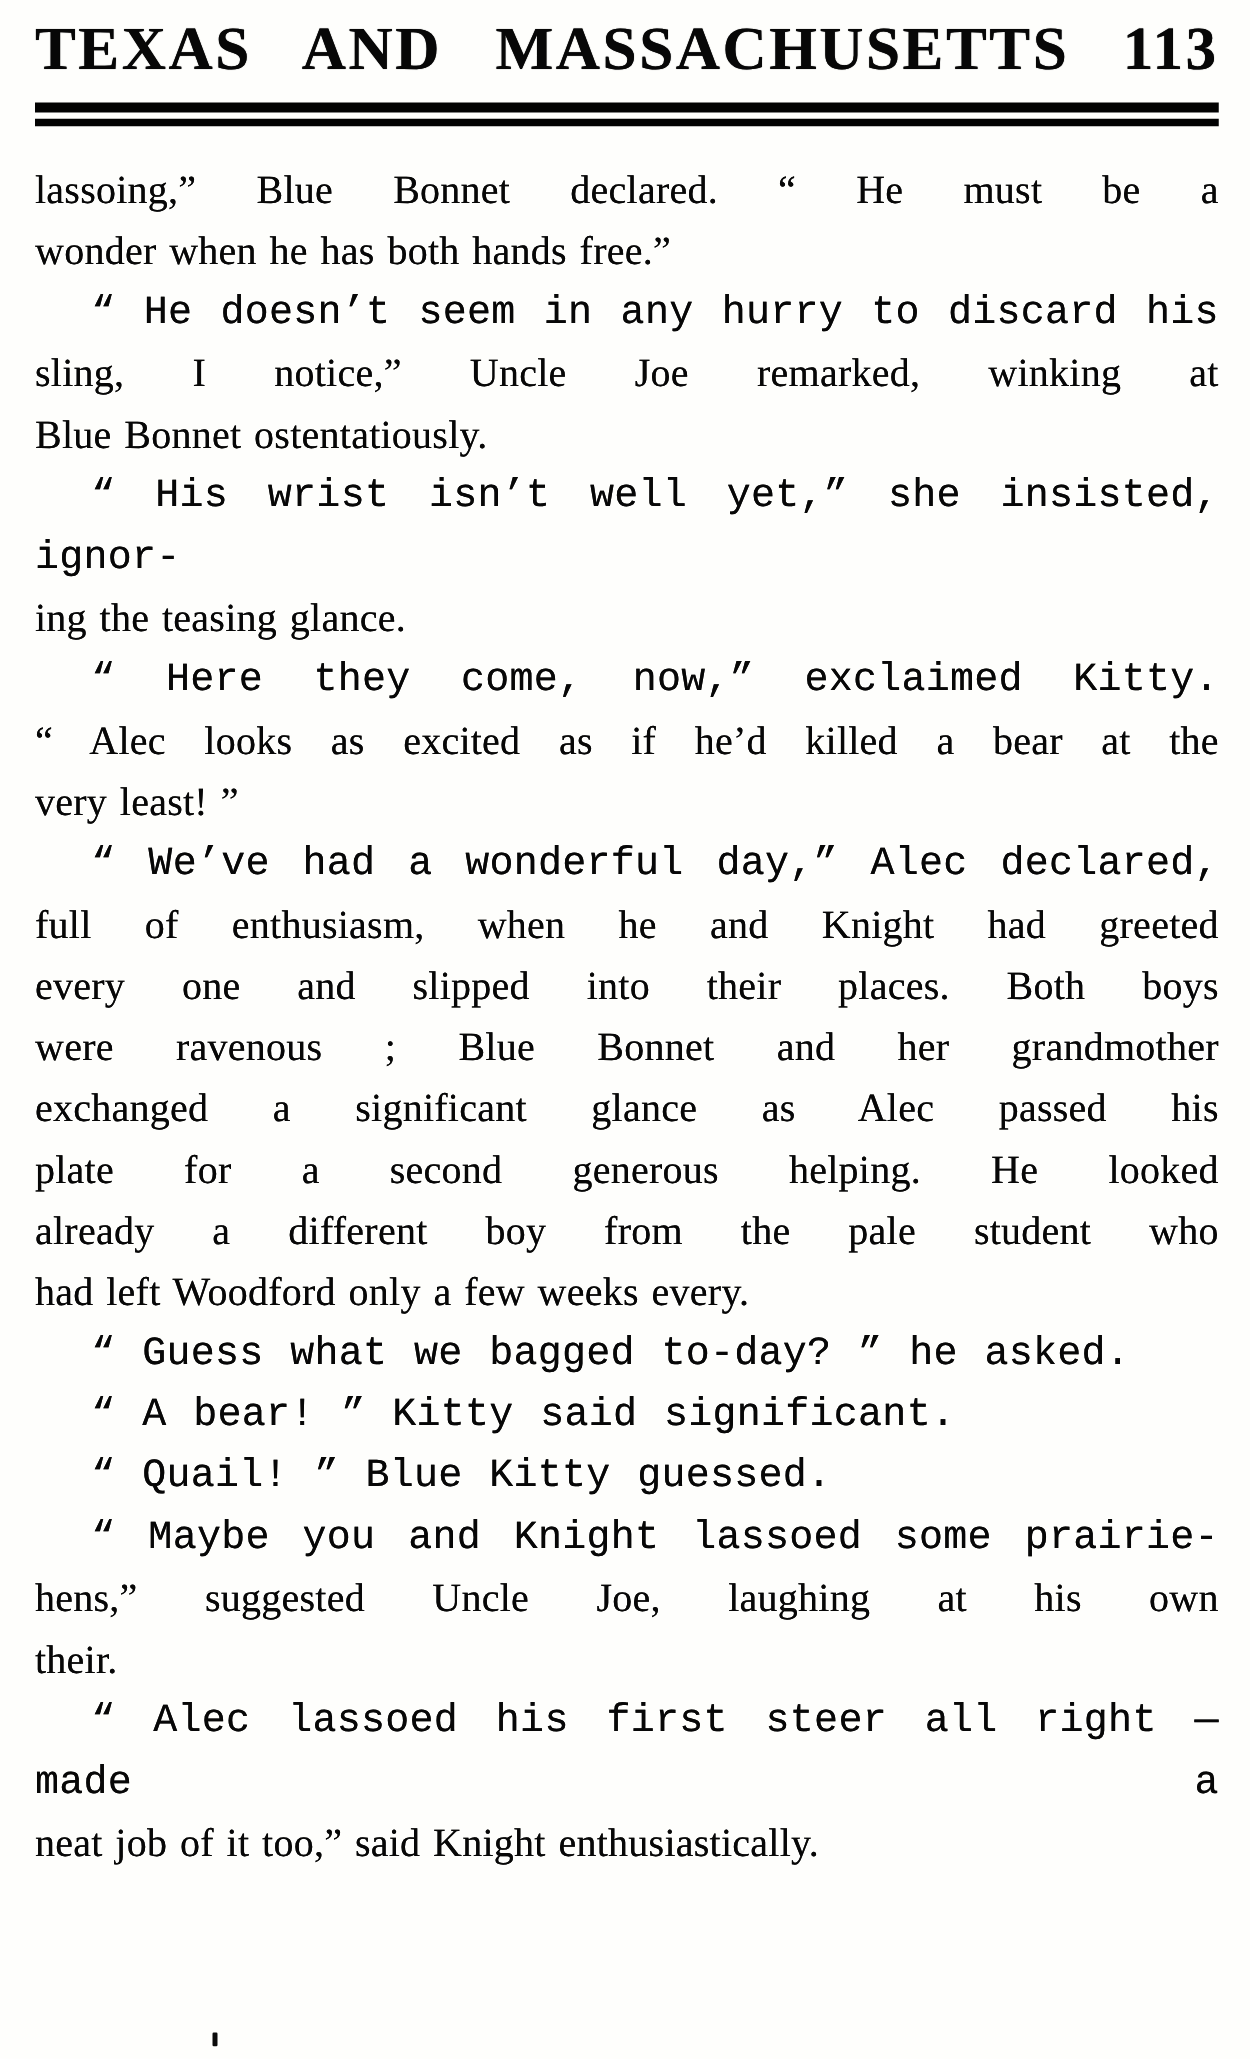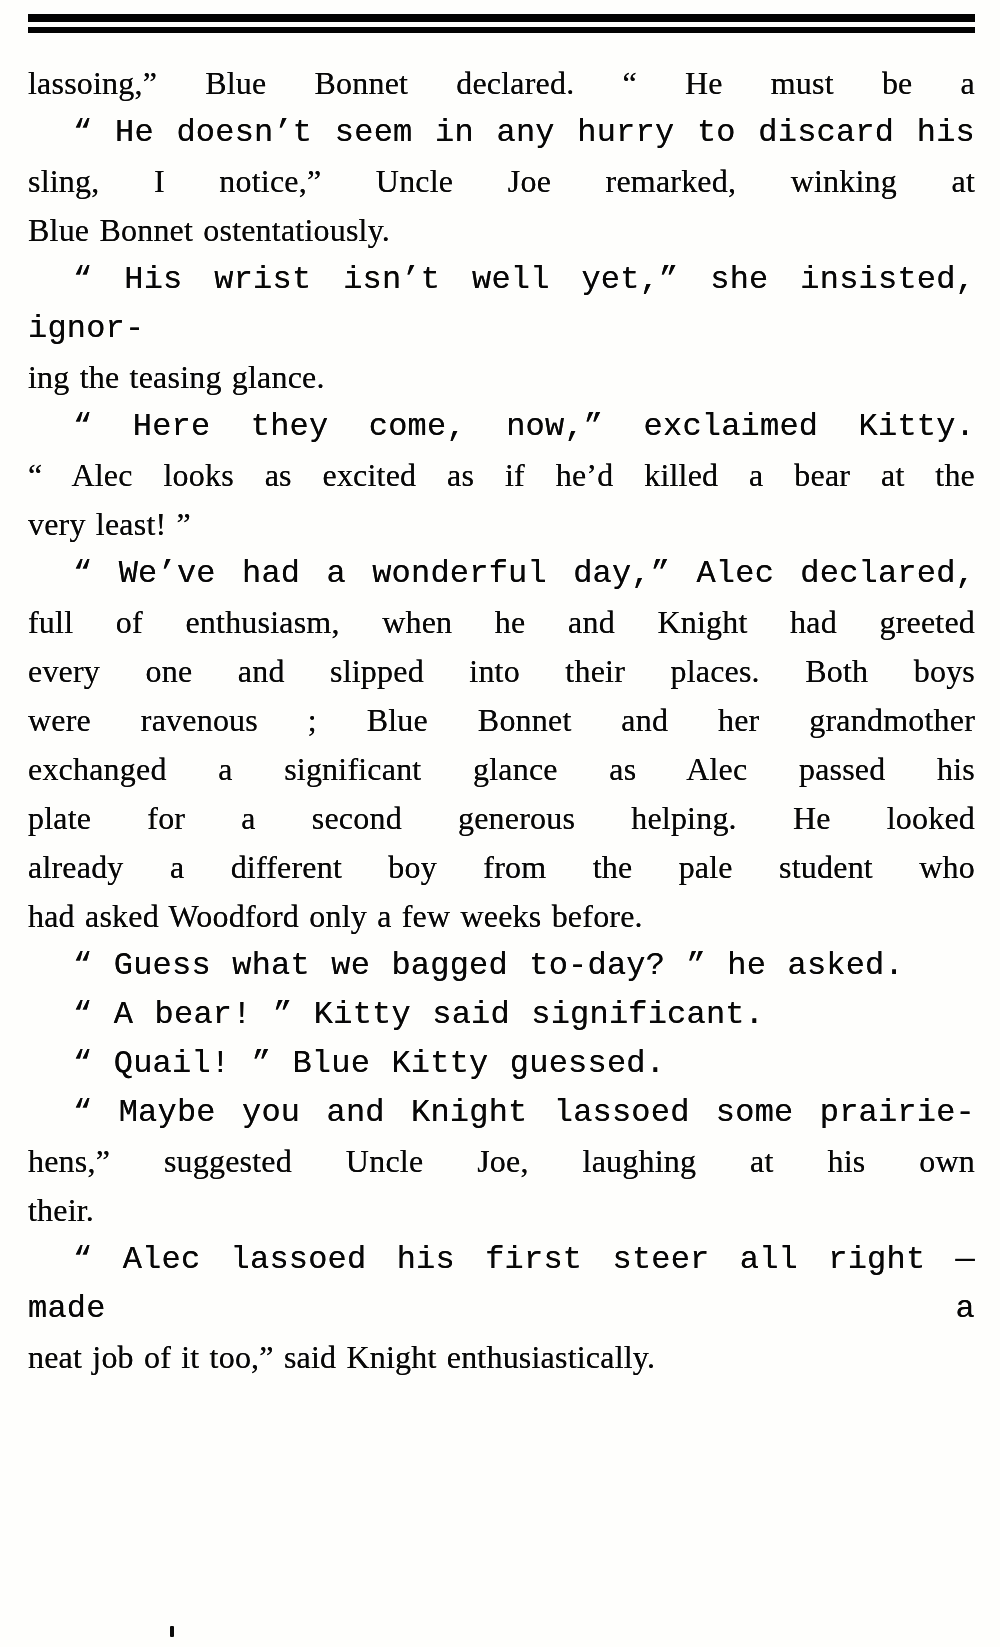--- a/index.html
+++ b/index.html
@@ -69,30 +69,35 @@
     background: #0a0a0a;
     border-radius: 1px;
   }
 </style>
 </head>
 <body>
 
 <div class="page">
 
   <header>
+    <div class="header-line">
+      <span>TEXAS AND MASSACHUSETTS</span>
+      <span>113</span>
+    </div>
     <div class="rule">
       <div class="rule-top"></div>
       <div class="rule-bottom"></div>
     </div>
   </header>
 
   <main class="body-text">
 
       <div class="para">
         <div class="line">lassoing,” Blue Bonnet declared. “ He must be a</div>
+        <div class="line last">wonder when he has both hands free.”</div>
       </div>
 
       <div class="para indent">
         <div class="line">“ He doesn’t seem in any hurry to discard his</div>
         <div class="line">sling, I notice,” Uncle Joe remarked, winking at</div>
         <div class="line last">Blue Bonnet ostentatiously.</div>
       </div>
 
       <div class="para indent">
         <div class="line">“ His wrist isn’t well yet,” she insisted, ignor-</div>
@@ -106,21 +111,21 @@
       </div>
 
       <div class="para indent">
         <div class="line">“ We’ve had a wonderful day,” Alec declared,</div>
         <div class="line">full of enthusiasm, when he and Knight had greeted</div>
         <div class="line">every one and slipped into their places.  Both boys</div>
         <div class="line">were ravenous ; Blue Bonnet and her grandmother</div>
         <div class="line">exchanged a significant glance as Alec passed his</div>
         <div class="line">plate for a second generous helping.  He looked</div>
         <div class="line">already a different boy from the pale student who</div>
-        <div class="line last">had asked Woodford only a few weeks before.</div>
+        <div class="line last">had left Woodford only a few weeks every.</div>
       </div>
 
       <div class="para indent">
         <div class="line last">“ Guess what we bagged to-day? ” he asked.</div>
       </div>
 
       <div class="para indent">
         <div class="line last">“ A bear! ” Kitty said significant.</div>
       </div>
 

